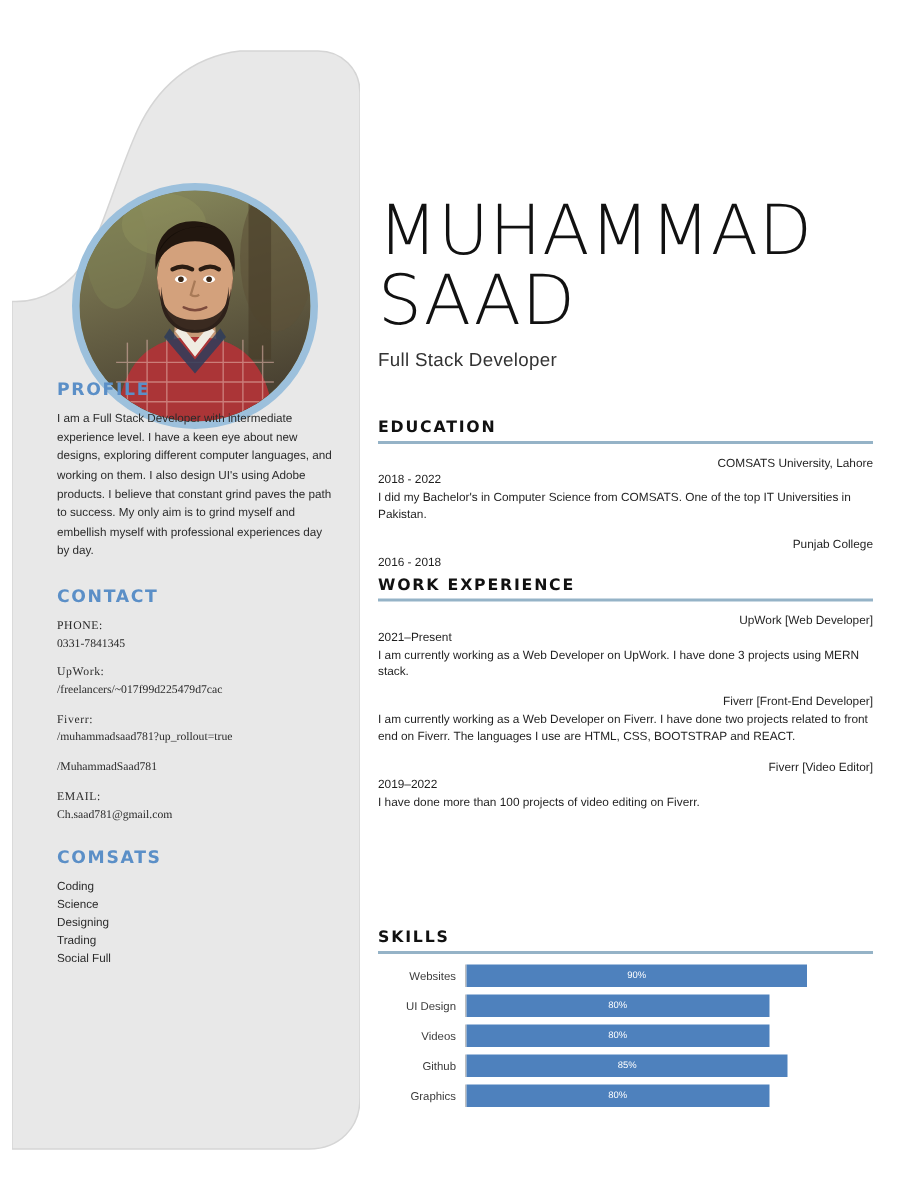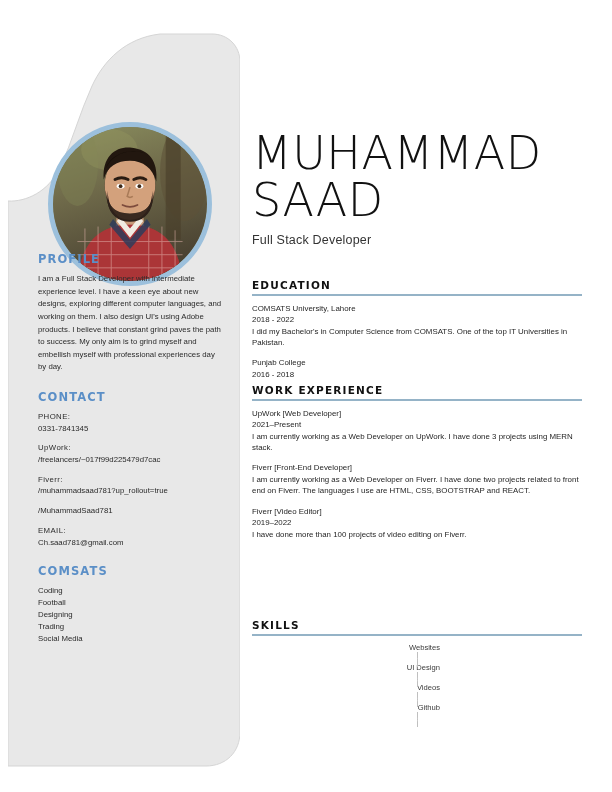--- a/index.html
+++ b/index.html
@@ -50,21 +50,21 @@
     margin: 0 0 7px 0;
   }
   .side-body {
     font-size: 7.8px;
     line-height: 1.62;
     color: #2b2b2b;
     margin: 0;
   }
   .side-block { margin-bottom: 16px; }
 
-  .contact-entry { margin-bottom: 8px; }
+  .contact-entry { margin-bottom: 8px; font-family: Liberation Serif, serif; }
   .contact-label {
     font-size: 7.8px;
     line-height: 1.5;
     letter-spacing: 0.4px;
     color: #2b2b2b;
   }
   .contact-value {
     font-size: 7.8px;
     line-height: 1.5;
     color: #2b2b2b;
@@ -125,20 +125,21 @@
     height: 1.6px;
     background: #95b3c7;
     width: 100%;
     margin-bottom: 7px;
   }
   .entry { margin-bottom: 9px; }
   .entry-title {
     font-size: 7.9px;
     line-height: 1.45;
     color: #1f1f1f;
+    text-align: right;
   }
   .entry-date {
     font-size: 7.9px;
     line-height: 1.45;
     color: #1f1f1f;
   }
   .entry-desc {
     font-size: 7.9px;
     line-height: 1.45;
     color: #1f1f1f;
@@ -149,21 +150,20 @@
     position: relative;
     margin-top: 4px;
     height: 104px;
     width: 330px;
   }
   .chart-row {
     display: flex;
     align-items: center;
     height: 15px;
     margin-bottom: 5px;
-    flex-direction: column;
   }
   .chart-label {
     width: 52px;
     text-align: right;
     padding-right: 6px;
     font-size: 7.6px;
     color: #3a3a3a;
     flex: 0 0 auto;
   }
   .chart-track {
@@ -293,24 +293,24 @@
       </div>
       <div class="contact-entry">
         <div class="contact-label">EMAIL:</div>
         <div class="contact-value">Ch.saad781@gmail.com</div>
       </div>
     </div>
 
     <div class="side-block">
       <div class="side-heading">COMSATS</div>
       <div class="hobby-item">Coding</div>
-      <div class="hobby-item">Football</div>
+      <div class="hobby-item">Science</div>
       <div class="hobby-item">Designing</div>
       <div class="hobby-item">Trading</div>
-      <div class="hobby-item">Social Media</div>
+      <div class="hobby-item">Social Full</div>
     </div>
   </div>
 
   <div id="name-block">
     <div class="name-line">MUHAMMAD</div>
     <div class="name-line">SAAD</div>
     <div id="job-title">Full Stack Developer</div>
   </div>
 
   <div class="section" style="top:279px;">
@@ -375,16 +375,24 @@
           </div>
         </div>
         <div class="chart-row">
           <div class="chart-label">Github</div>
           <div class="chart-track">
             <div class="chart-bar" style="width: 79.05%; background: rgb(78, 129, 189);">
               <span class="chart-val" style="color: rgb(255, 255, 255);">85%</span>
             </div>
           </div>
         </div>
+        <div class="chart-row">
+          <div class="chart-label">Graphics</div>
+          <div class="chart-track">
+            <div class="chart-bar" style="width: 74.4%; background: rgb(78, 129, 189);">
+              <span class="chart-val" style="color: rgb(255, 255, 255);">80%</span>
+            </div>
+          </div>
+        </div>
       </div>
   </div>
 
 </div>
 
 </body></html>

